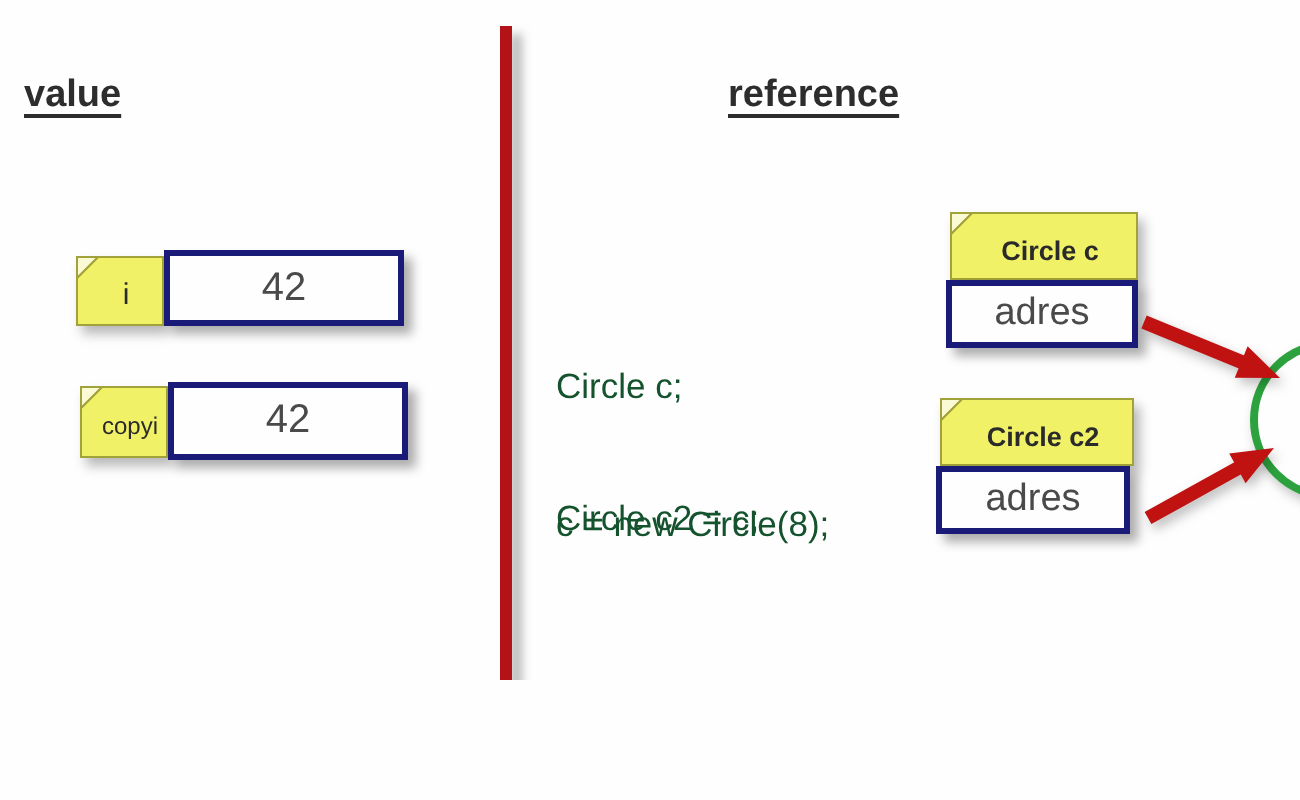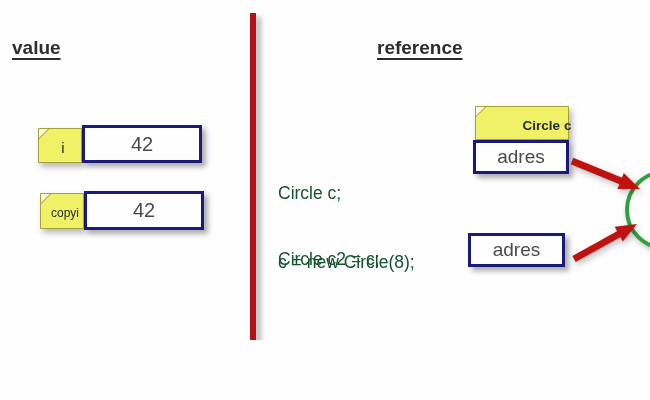--- a/index.html
+++ b/index.html
@@ -18,21 +18,21 @@
   .heading {
     position: absolute;
     font-size: 19px;
     font-weight: bold;
     color: #2D2D2D;
     text-decoration: underline;
     text-underline-offset: 4px;
     text-decoration-thickness: 2px;
   }
   #heading-value { left: 12px; top: 37px; }
-  #heading-reference { left: 377px; top: 37px; }
+  #heading-reference { left: 364px; top: 37px; }
 
   #divider {
     position: absolute;
     left: 250px;
     top: 13px;
     width: 6px;
     height: 339px;
     background: #B31217;
     box-shadow: 5px 4px 5px rgba(120,120,120,0.5);
   }
@@ -78,21 +78,21 @@
     position: absolute;
     left: 278px;
     font-size: 17.5px;
     line-height: 23px;
     color: #14532d;
     white-space: pre;
   }
   #code-block-1 { top: 136px; }
   #code-block-2 { top: 202px; }
 
-  #note-c  { left: 475px; top: 106px; width: 94px; height: 34px; padding-left: 44px; }
+  #note-c  { left: 475px; top: 106px; width: 94px; height: 34px; }
   #note-c2 { left: 470px; top: 199px; width: 97px; height: 34px; }
   #note-c .note-label, #note-c2 .note-label { font-size: 13.5px; font-weight: 600; }
 
   #box-adres1 { left: 473px; top: 140px; width: 96px; height: 34px; font-size: 19px; }
   #box-adres2 { left: 468px; top: 233px; width: 97px; height: 34px; font-size: 19px; }
 
   #pointer-overlay {
     position: absolute;
     left: 0; top: 0;
     width: 650px;
@@ -146,20 +146,27 @@
     <svg width="94" height="34" viewBox="0 0 94 34">
       <polygon points="11,0.5 93.5,0.5 93.5,33.5 0.5,33.5 0.5,11" fill="#F1F167" stroke="#A2A23A"></polygon>
       <polygon points="0.5,11 11,0.5 0.5,0.5" fill="#FAFAD4" stroke="#A2A23A"></polygon>
     </svg>
     <span class="note-label">Circle c</span>
   </div>
   <div id="box-adres1" class="vbox">
     <span>adres</span>
   </div>
 
+  <div id="note-c2" class="note">
+    <svg width="97" height="34" viewBox="0 0 97 34">
+      <polygon points="11,0.5 96.5,0.5 96.5,33.5 0.5,33.5 0.5,11" fill="#F1F167" stroke="#A2A23A"></polygon>
+      <polygon points="0.5,11 11,0.5 0.5,0.5" fill="#FAFAD4" stroke="#A2A23A"></polygon>
+    </svg>
+    <span class="note-label">Circle c2</span>
+  </div>
   <div id="box-adres2" class="vbox">
     <span>adres</span>
   </div>
 
   <svg id="pointer-overlay">
     <circle class="shadowed" cx="665" cy="210" r="38" fill="#FEFEFE" stroke="#2CA23E" stroke-width="4"></circle>
     <g class="shadowed">
       <line x1="572" y1="161" x2="622" y2="181.5" stroke="#C11212" stroke-width="7"></line>
       <polygon points="640,189 617.4,188.9 623.8,173.1" fill="#C11212"></polygon>
     </g>

